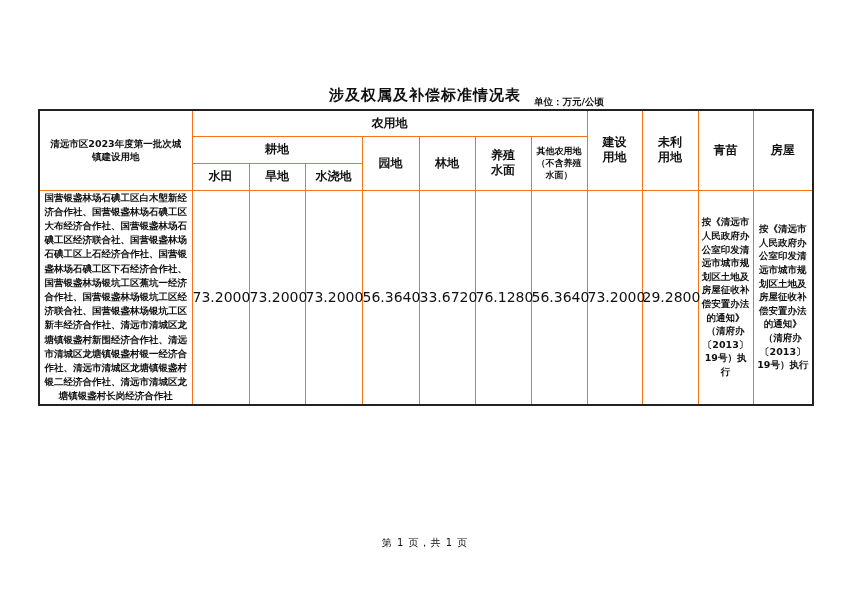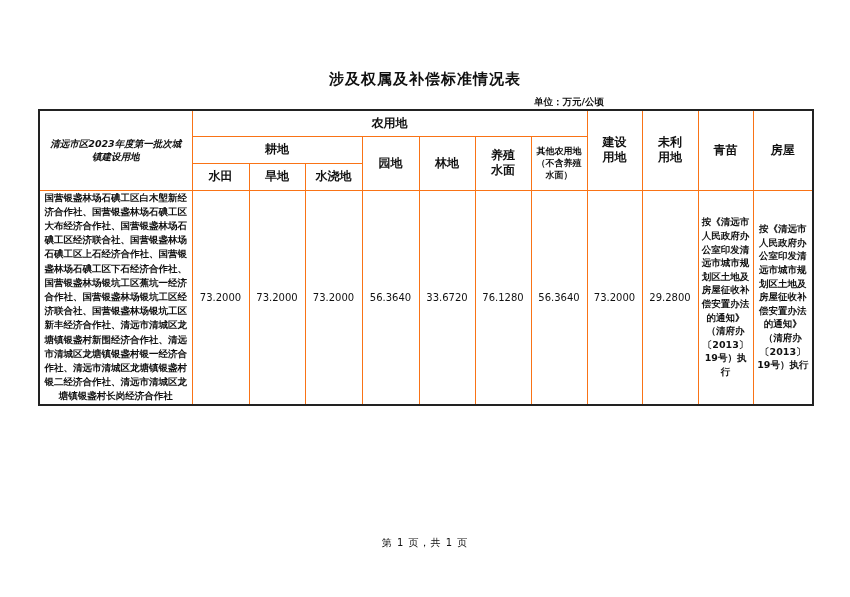--- a/index.html
+++ b/index.html
@@ -1,39 +1,39 @@
 <!DOCTYPE html>
 <html><head>
   <meta charset="utf-8">
   <style>
     html, body { margin: 0; padding: 0; }
     body {
       width: 850px; height: 597px; background: #ffffff; position: relative; overflow: hidden;
       font-family: "DejaVu Sans", "Liberation Sans", sans-serif; color: #111;
     }
     .title {
-      position: absolute; left: 0; width: 850px; top: 70px; text-align: center;
+      position: absolute; left: 0; width: 850px; top: 86px; text-align: center;
       font-size: 15px; font-weight: bold; letter-spacing: 1px;
     }
     .unit {
       position: absolute; left: 534px; top: 96px; font-size: 9.5px; font-weight: bold;
     }
     table.main {
       position: absolute; left: 38px; top: 109px; width: 774px; height: 294px;
       border-collapse: collapse; table-layout: fixed;
       border: 2px solid #222;
     }
     table.main td {
       border: 1px solid #f97316; text-align: center; vertical-align: middle; padding: 0;
     }
     .hdr { font-size: 12px; font-weight: bold; }
     .hdr-sm { font-size: 9px; font-weight: bold; line-height: 12px; }
-    .hdr-left { font-size: 9.5px; font-weight: bold; line-height: 13px; padding: 0 8px !important; font-style: italic; }
+    .hdr-left { font-size: 9.5px; font-weight: bold; line-height: 13px; padding: 0 8px !important; }
     .names { font-size: 9.5px; font-weight: bold; line-height: 14.2px; text-align: center; padding: 0 3px !important; }
-    .num { font-size: 10px; }
+    .num { font-size: 14px; }
     .note { font-size: 9.5px; font-weight: bold; line-height: 13.6px; padding: 0 2px !important; }
     .footer {
       position: absolute; left: 0; width: 850px; top: 536px; text-align: center;
       font-size: 10px; font-weight: normal; letter-spacing: 1px;
     }
   </style>
 </head>
 <body>
 
 <div class="title">涉及权属及补偿标准情况表</div>

